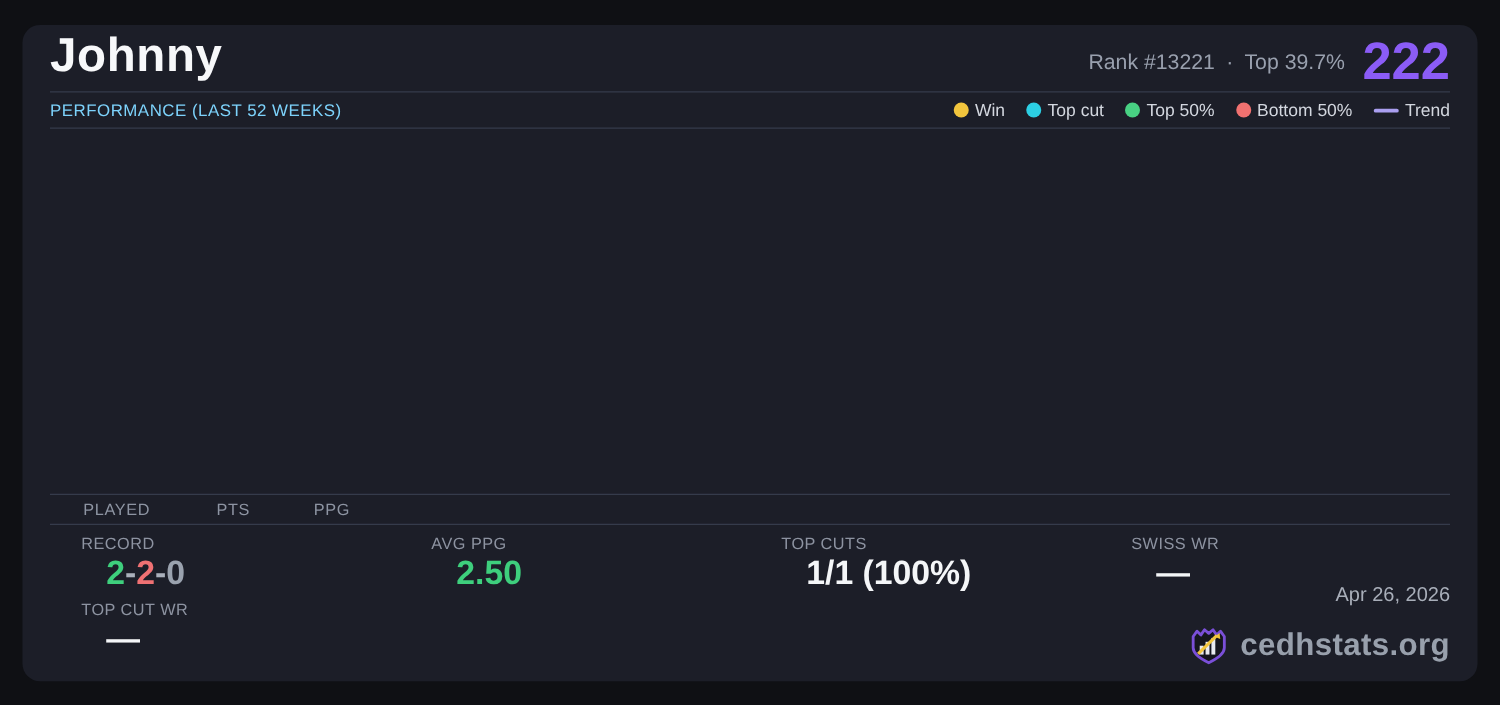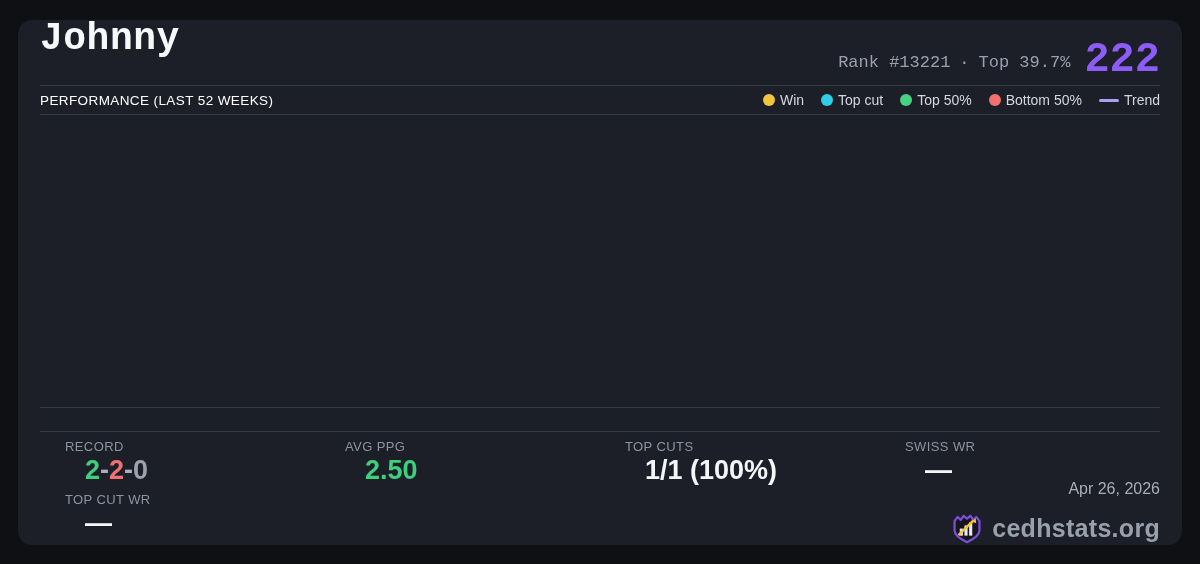--- a/index.html
+++ b/index.html
@@ -15,24 +15,23 @@
     width:1164px;height:525px;
     background:#1c1e28;
     border-radius:14px;
     box-sizing:border-box;
     padding:0 22px;
   }
   .divider-b{border-bottom:1px solid #353b4b;}
 
   
   .card-header{
-    height:66px;
-    display:flex;justify-content:space-between;
+    height:54px;
+    display:flex;justify-content:space-between;align-items:flex-end;
     box-sizing:border-box;
-    font-family:Liberation Mono, monospace;
   }
   .page-title{
     font-size:38px;font-weight:800;color:#f7f8fa;
     line-height:1;padding-bottom:9px;letter-spacing:.5px;
   }
   .rank-group{
     display:flex;align-items:flex-end;gap:14px;padding-bottom:6px;
   }
   .rank-line{
     display:flex;align-items:baseline;gap:9px;
@@ -43,21 +42,21 @@
   }
 
   
   .section-bar{
     display:flex;align-items:center;justify-content:space-between;
     box-sizing:border-box;
   }
   .perf-bar{height:29px;}
   .decks-bar{height:24px;}
   .section-label{
-    font-size:13.5px;color:#ffffff;letter-spacing:.4px;font-weight:400;
+    font-size:13.5px;color:#7dd3fc;letter-spacing:.4px;font-weight:400;
   }
 
   
   .legend{display:flex;align-items:flex-start;gap:17px;}
   .legend-item{display:flex;align-items:center;gap:5px;font-size:14px;color:#d3d7df;}
   .legend-dot{width:12px;height:12px;border-radius:50%;display:inline-block;}
   .legend-line{width:20px;height:3px;border-radius:2px;display:inline-block;}
 
   
   .chart-area{height:292px;}
@@ -123,20 +122,25 @@
         <span class="legend-item">
           <span class="legend-line" style="background: rgb(170, 159, 240);"></span>
           <span>Trend</span>
         </span>
       </div>
   </div>
 
   <div class="chart-area divider-b"></div>
 
   <div class="section-bar decks-bar divider-b">
+    <div class="deck-cols" id="deck-cols">
+        <span class="deck-col">PLAYED</span>
+        <span class="deck-col">PTS</span>
+        <span class="deck-col">PPG</span>
+      </div>
   </div>
 
   <div class="stats">
     <div class="stats-grid" id="stats-grid">
         <div>
           <div class="stat-label">RECORD</div>
           <div class="stat-value"><span style="color: rgb(62, 207, 125);">2</span><span style="color: rgb(170, 176, 187);">-</span><span style="color: rgb(239, 113, 115);">2</span><span style="color: rgb(170, 176, 187);">-</span><span style="color: rgb(154, 162, 174);">0</span></div>
         </div>
         <div>
           <div class="stat-label">AVG PPG</div>

